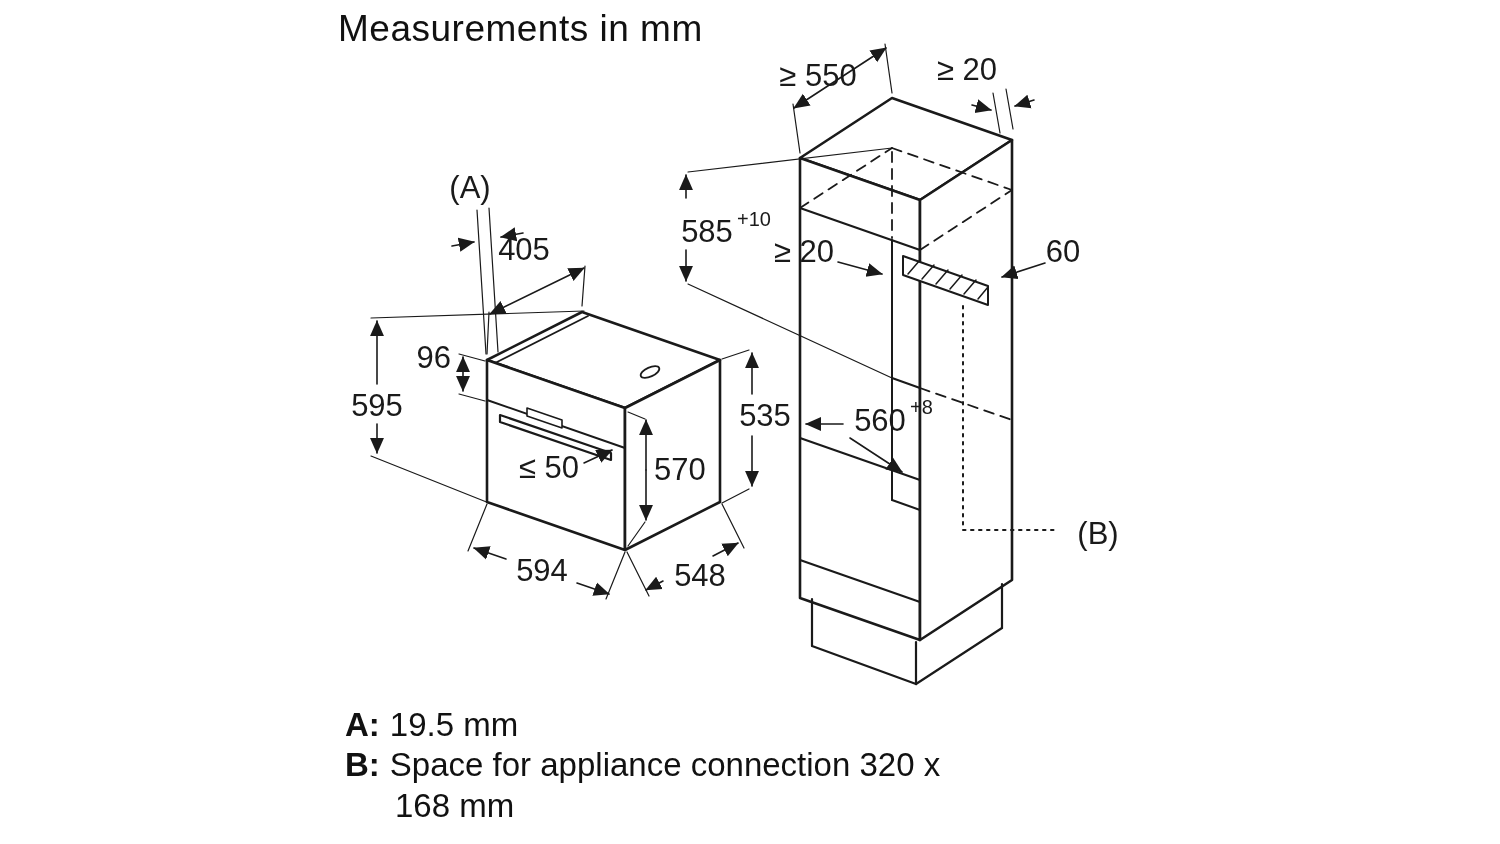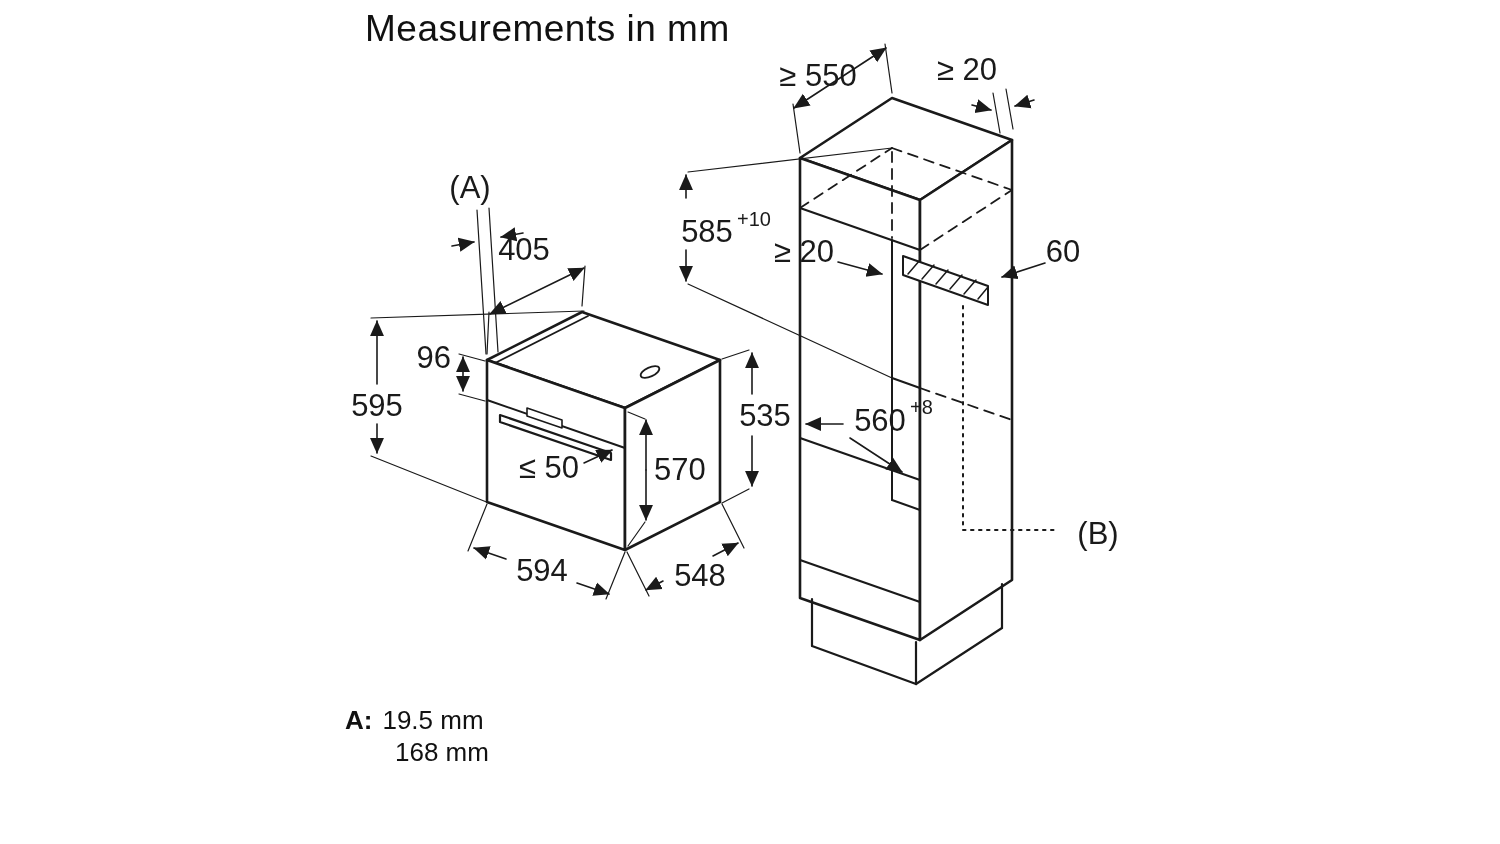--- a/index.html
+++ b/index.html
@@ -17,38 +17,37 @@
     height: 844px;
     background: #ffffff;
   }
   .title {
     position: absolute;
     left: 338px;
     top: 8px;
     font-size: 37px;
     color: #111111;
     letter-spacing: 0.5px;
-    margin-left: 27px;
   }
   svg.diagram {
     position: absolute;
     left: 0;
     top: 0;
   }
   svg text {
     font-family: "Liberation Sans", sans-serif;
     fill: #1a1a1a;
   }
   .dim-text { font-size: 31px; }
   .dim-text-sup { font-size: 20px; }
   .legend {
     position: absolute;
     left: 345px;
     top: 705px;
-    font-size: 26px;
+    font-size: 33px;
     color: #111111;
     line-height: 1.22;
   }
   .legend .row { white-space: nowrap; }
   .legend .key { font-weight: bold; margin-right: 10px; }
   .legend .indent { padding-left: 50px; }
 </style>
 </head>
 <body>
 
@@ -217,18 +216,21 @@
       <text class="dim-text" x="880" y="431" text-anchor="middle">560</text>
       <text class="dim-text-sup" x="910" y="414" text-anchor="start">+8</text>
       <text class="dim-text" x="1098" y="544" text-anchor="middle">(B)</text>
     </g>
   </svg>
 
   <div class="legend">
     <div class="row">
       <span class="key">A:</span><span>19.5 mm</span>
     </div>
+    <div class="row">
+      <span class="key">B:</span><span>Space for appliance connection 320 x</span>
+    </div>
     <div class="row indent">
       <span>168 mm</span>
     </div>
   </div>
 
 </div>
 
 </body></html>

